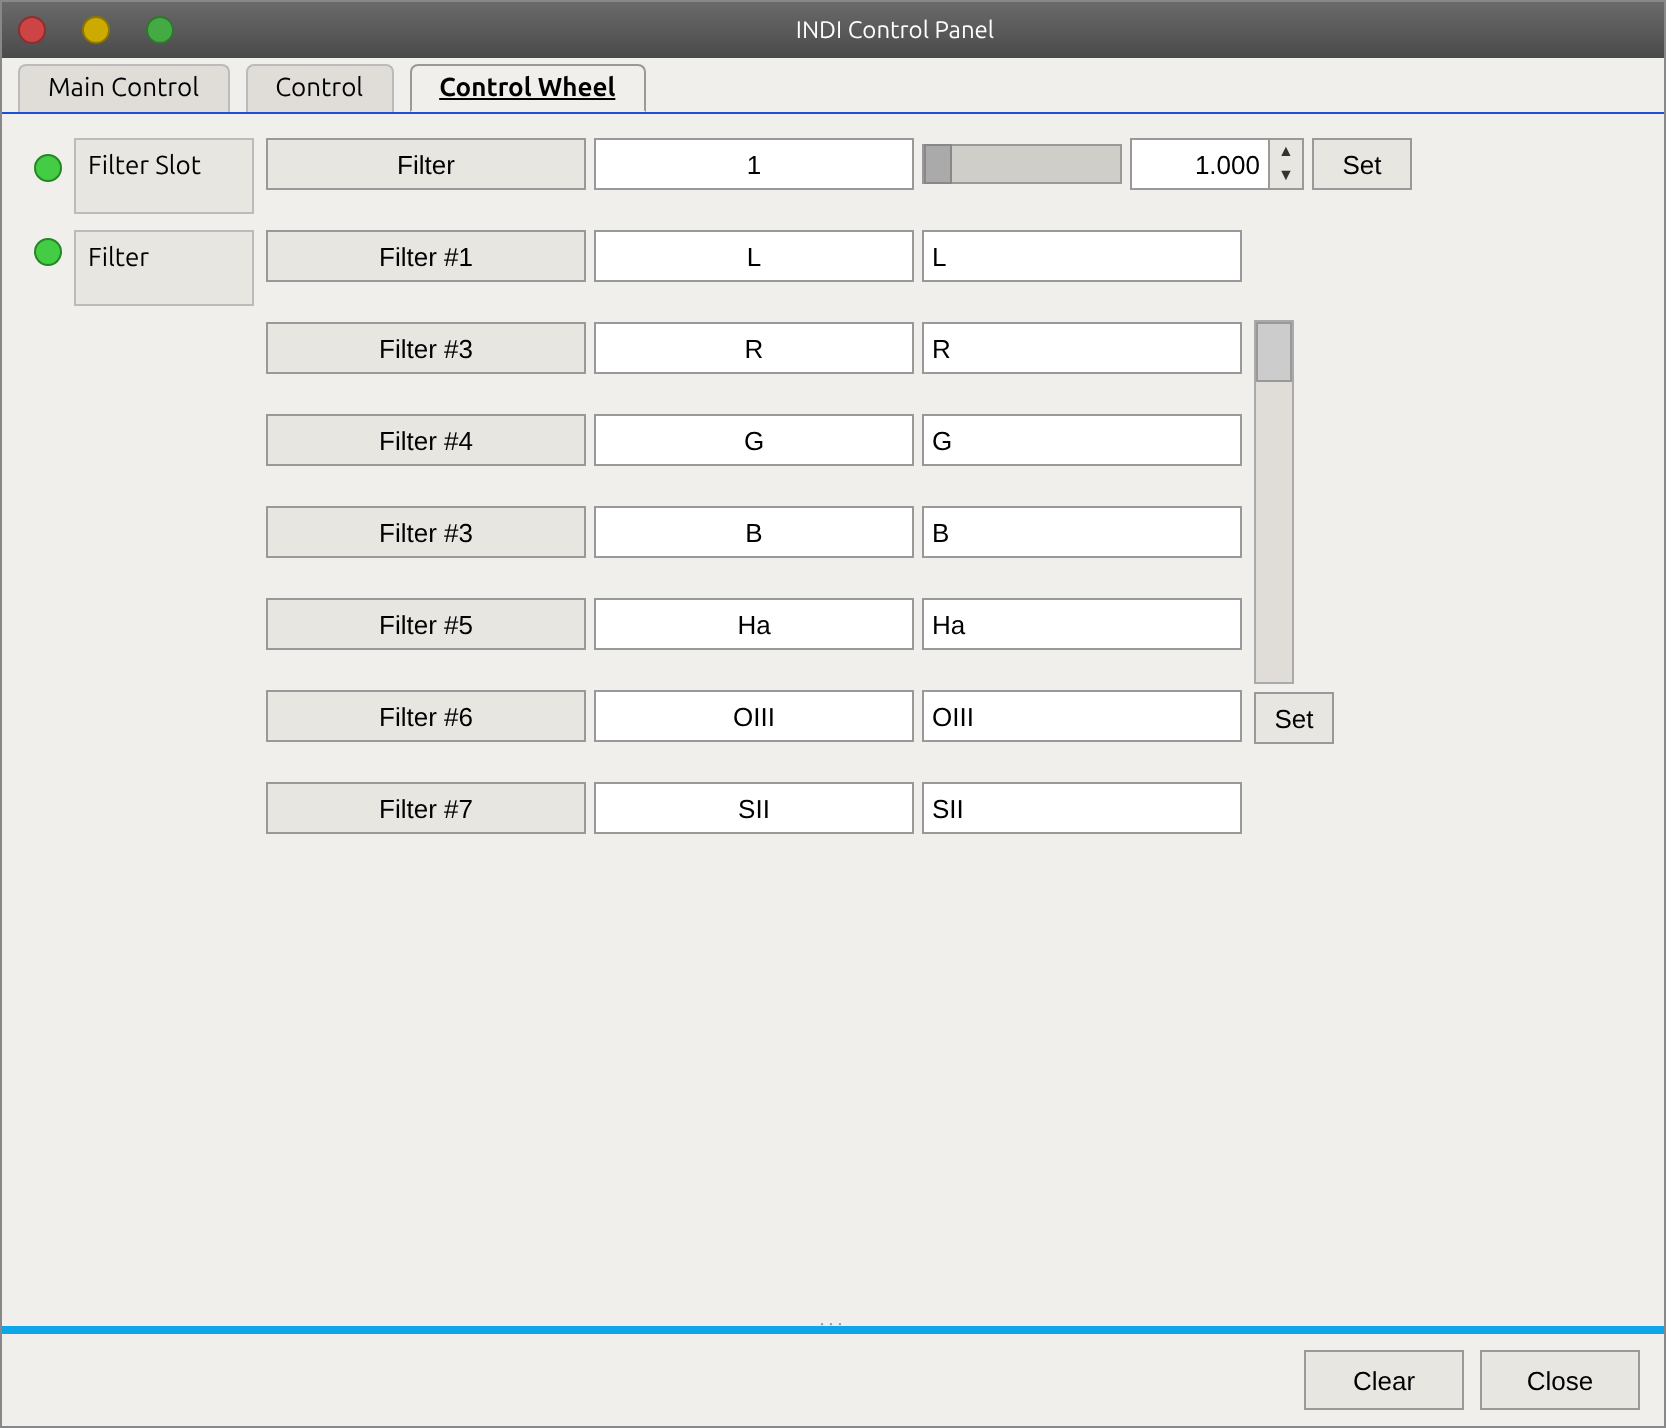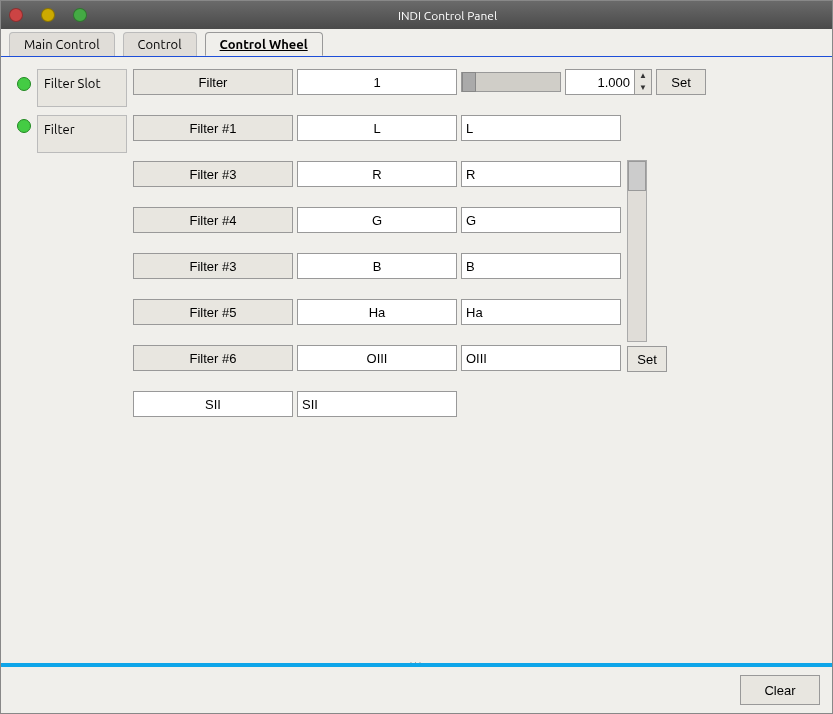--- a/index.html
+++ b/index.html
@@ -374,20 +374,21 @@
             <input class="edit-field" type="text" value="Ha" style="">
           </div>
 
           <div class="filter-row">
             <button class="filter-btn">Filter #6</button>
             <input class="value-field" type="text" readonly="" value="OIII" style="">
             <input class="edit-field" type="text" value="OIII" style="">
           </div>
 
           <div class="filter-row">
+            <button class="filter-btn">Filter #7</button>
             <input class="value-field" type="text" readonly="" value="SII" style="">
             <input class="edit-field" type="text" value="SII" style="">
           </div>
         </div>
 
         <div style="display:flex;flex-direction:column;align-items:flex-start;gap:4px;margin-left:2px;">
           <div style="width:20px;height:182px;background:#e0ddd8;border:1px solid #aaa;position:relative;">
             <div style="width:18px;height:30px;background:#ccc;border:1px solid #999;position:absolute;top:0;left:0;"></div>
           </div>
           <button class="set-btn-right" style="width:40px;height:26px;font-size:13px;">Set</button>
@@ -396,14 +397,15 @@
     </div>
 
   </div>
 
   <div class="resize-handle">
     <span style="letter-spacing:2px;">···</span>
   </div>
 
   <div class="bottom-bar">
     <button class="bottom-btn">Clear</button>
+    <button class="bottom-btn">Close</button>
   </div>
 </div>
 
 </body></html>

